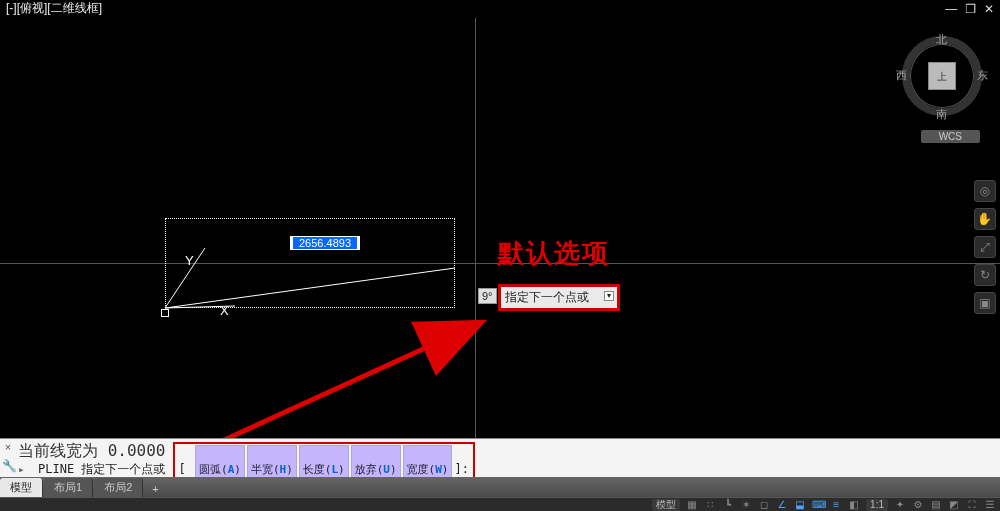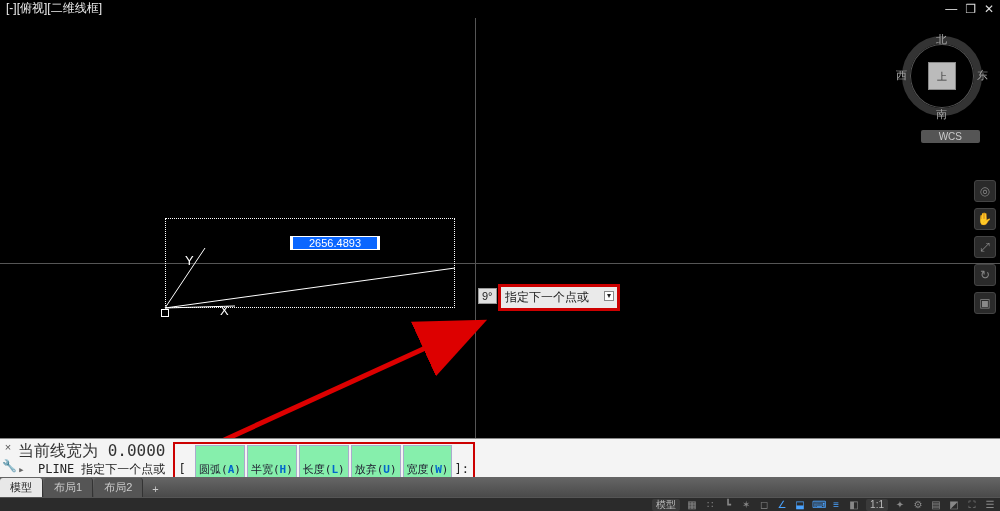--- a/index.html
+++ b/index.html
@@ -19,21 +19,21 @@
   
   .drawing { position:absolute; left:165px; top:200px; width:290px; height:95px; }
   .dotrect { position:absolute; left:0; top:0; width:290px; height:90px; border:1px dotted #fff; }
   .corner { position:absolute; left:-4px; bottom:-4px; width:8px; height:8px; border:1px solid #fff; background:#000; }
   .diag { position:absolute; left:0; top:0; width:290px; height:90px; overflow:visible; }
   .axis-y { position:absolute; left:20px; top:35px; color:#fff; font-size:13px; }
   .axis-x { position:absolute; left:55px; top:85px; color:#fff; font-size:13px; }
 
   
   .len-tag { position:absolute; left:290px; top:218px; background:#fff; color:#0044ff; font-size:11px; padding:1px 3px; }
-  .len-tag span { background:#0a66ff; color:#fff; padding:0 16px; }
+  .len-tag span { background:#0a66ff; color:#fff; padding:0 6px; }
 
   
   .angle-badge { position:absolute; left:478px; top:270px; background:#e0e0e0; color:#222; font-size:11px; padding:1px 3px; border:1px solid #999; }
   .dyn-prompt { position:absolute; left:498px; top:266px; background:#eaeaea; border:3px solid #c00; padding:2px 28px 2px 4px; color:#222; font-size:12px; }
   .dyn-prompt .drop { position:absolute; right:3px; top:4px; width:10px; height:10px; border:1px solid #888; font-size:8px; line-height:8px; text-align:center; background:#fff; }
 
   
   .anno { position:absolute; left:498px; top:218px; color:#d00; font-size:26px; font-weight:600; letter-spacing:2px; }
   .arrow { position:absolute; left:120px; top:300px; width:370px; height:170px; pointer-events:none; }
 
@@ -52,21 +52,21 @@
   .nav-btn { width:22px; height:22px; background:#2a2a2a; border:1px solid #444; border-radius:3px; color:#888; font-size:12px; text-align:center; line-height:20px; }
 
   
   .cmdwin { position:absolute; left:0; right:0; top:438px; height:42px; background:#f4f4f4; border-top:1px solid #888; font-size:12px; }
   .cmd-x { position:absolute; left:2px; top:2px; width:12px; height:12px; color:#555; font-size:11px; text-align:center; }
   .cmd-wr { position:absolute; left:2px; top:20px; width:12px; height:12px; color:#555; font-size:12px; text-align:center; }
   .cmd-hist { position:absolute; left:18px; top:2px; right:4px; height:16px; color:#333; font-family:Consolas,monospace; font-size:16px; }
   .cmd-line { position:absolute; left:18px; top:20px; right:4px; height:20px; display:flex; align-items:center; font-family:Consolas,monospace; font-size:12px; color:#222; }
   .cmd-ico { width:20px; color:#666; font-size:11px; }
   .opt-box { border:2px solid #c00; padding:1px 4px; display:inline-flex; gap:2px; align-items:center; }
-  .opt { background:#86efac; border:1px solid #aac; padding:16px 3px; color:#223; font-size:11px; }
+  .opt { background:#c4b5fd; border:1px solid #aac; padding:16px 3px; color:#223; font-size:11px; }
   .opt b { color:#06c; }
 
   
   .tabs { position:absolute; left:0; right:0; bottom:14px; height:20px; background:linear-gradient(#666,#4a4a4a); display:flex; align-items:flex-end; font-size:11px; }
   .tab { padding:2px 10px; background:#555; color:#ccc; border-right:1px solid #333; border-top-left-radius:3px; border-top-right-radius:3px; margin-right:1px; }
   .tab.active { background:#e8e8e8; color:#222; }
   .tab-add { padding:2px 8px; color:#ccc; }
 
   
   .status { position:absolute; left:0; right:0; bottom:0; height:14px; background:#2b2b2b; border-top:1px solid #555; display:flex; }
@@ -109,20 +109,21 @@
     <div class="len-tag">
       <span>2656.4893</span>
     </div>
     <div class="angle-badge">9°</div>
 
     <div class="dyn-prompt">
       <span>指定下一个点或</span>
       <span class="drop">▾</span>
     </div>
 
+    <div class="anno">默认选项</div>
     <svg class="arrow" viewBox="0 0 370 170">
       <defs>
           <marker id="ah" markerWidth="14" markerHeight="14" refX="12" refY="6" orient="auto">
         <path d="M0,0 L14,6 L0,12 z" fill="#d00"></path>
           </marker>
         </defs>
       <line x1="10" y1="165" x2="358" y2="6" stroke="#d00" stroke-width="5" marker-end="url(#ah)"></line>
     </svg>
 
     <div class="viewcube">

